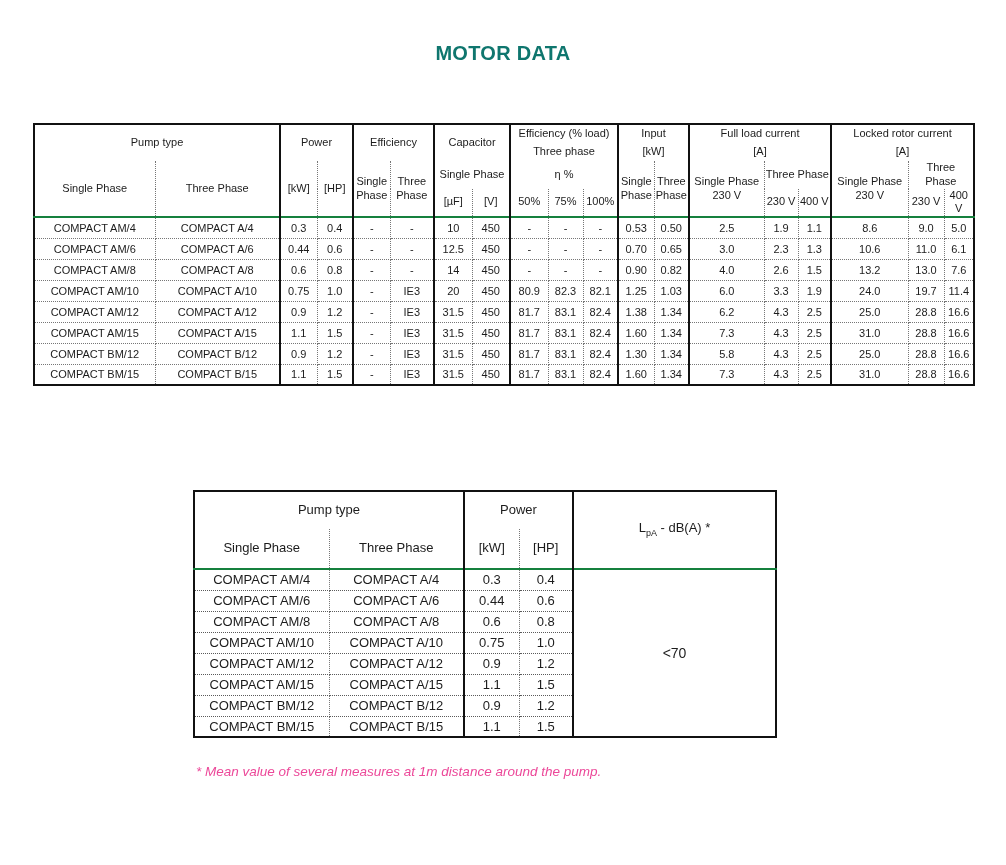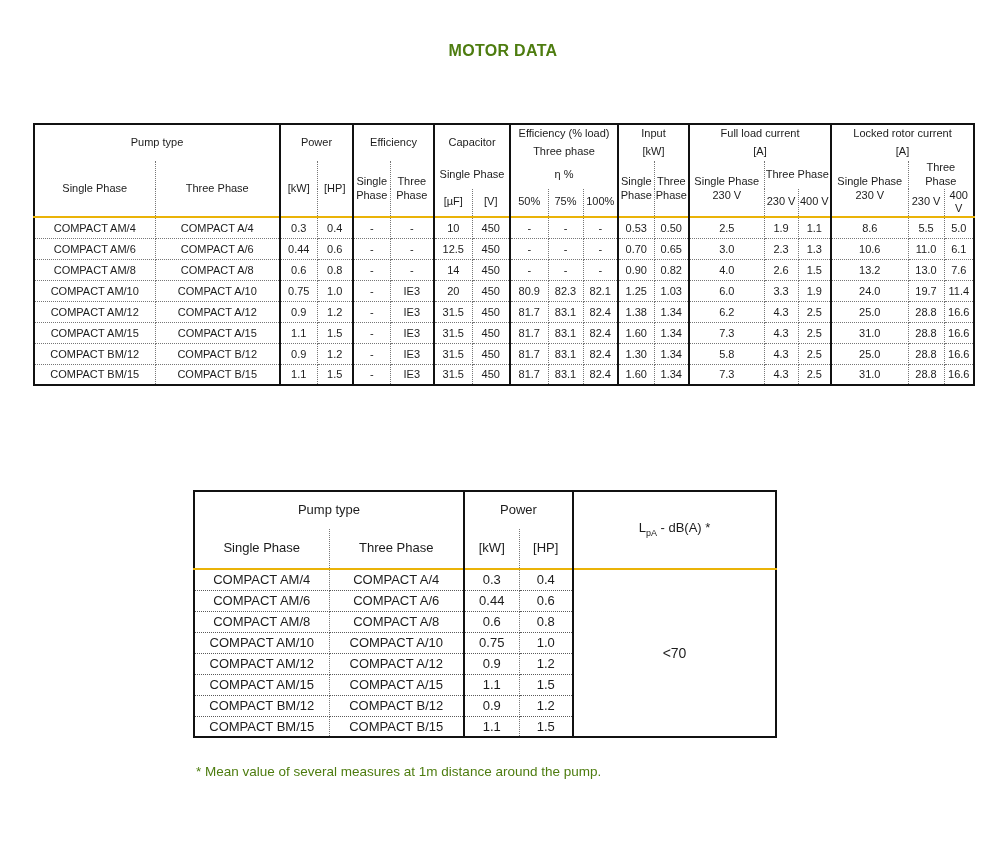--- a/index.html
+++ b/index.html
@@ -6,34 +6,34 @@
   html,body { background:#ffffff; }
   body {
     width:1006px; height:865px; position:relative;
     font-family:"Liberation Sans","DejaVu Sans",sans-serif;
     color:#1c1c1c;
   }
   .page { position:absolute; inset:0; background:#ffffff; }
 
   .title {
     position:absolute; left:0; width:100%; text-align:center;
-    font-weight:bold; font-size:16px; letter-spacing:0.3px; color:#4d7c0f;
+    font-weight:bold; font-size:20px; letter-spacing:0.3px; color:#0f766e;
   }
   .motor-title { top:42px; }
   .noise-title { top:417px; }
 
   table {
     position:absolute; border-collapse:collapse; table-layout:fixed;
     background:#fff; border:2px solid #111;
   }
   th, td {
     text-align:center; vertical-align:middle; font-weight:normal;
     overflow:hidden; padding:0 1px;
   }
-  thead { border-bottom:2px solid #eab308; }
+  thead { border-bottom:2px solid #15803d; }
   .gb { border-left:2px solid #111 !important; }
   .wrap { white-space:pre-line; }
 
   
   .motor { left:33px; top:123px; width:940px; font-size:11px; }
   .motor th { border-left:1px dotted #767676; border-right:1px dotted #767676; line-height:1.25; }
   .motor td {
     height:21px;
     border-left:1px dotted #767676; border-right:1px dotted #767676;
     border-top:1px dotted #767676; border-bottom:1px dotted #767676;
@@ -51,21 +51,21 @@
     border-left:1px dotted #767676; border-right:1px dotted #767676;
     border-top:1px dotted #5a5a5a; border-bottom:1px dotted #5a5a5a;
   }
   .noise thead tr:nth-child(1) { height:38px; }
   .noise thead tr:nth-child(2) { height:40px; }
   .lpa-header sub { font-size:9px;margin-top:38px; }
   .lpa-cell { font-size:14px;text-align:center; }
 
   .footnote {
     position:absolute; left:196px; top:760px;
-    font-size:13.5px; line-height:23px; color:#4d7c0f;
+    font-size:13.5px; line-height:23px; color:#ec4899;font-style:italic;
   }
   .footnote .fn2 { padding-left:11px; }
 </style>
 </head>
 <body>
 
 <div class="page">
 
   <div class="title motor-title">MOTOR DATA</div>
 
@@ -154,21 +154,21 @@
           <td>450</td>
           <td class="gb">-</td>
           <td>-</td>
           <td>-</td>
           <td class="gb">0.53</td>
           <td>0.50</td>
           <td class="gb">2.5</td>
           <td>1.9</td>
           <td>1.1</td>
           <td class="gb">8.6</td>
-          <td>5.5</td>
+          <td>9.0</td>
           <td>5.0</td>
         </tr>
         <tr>
           <td>COMPACT AM/6</td>
           <td>COMPACT A/6</td>
           <td class="gb">0.44</td>
           <td>0.6</td>
           <td class="gb">-</td>
           <td>-</td>
           <td class="gb">12.5</td>

